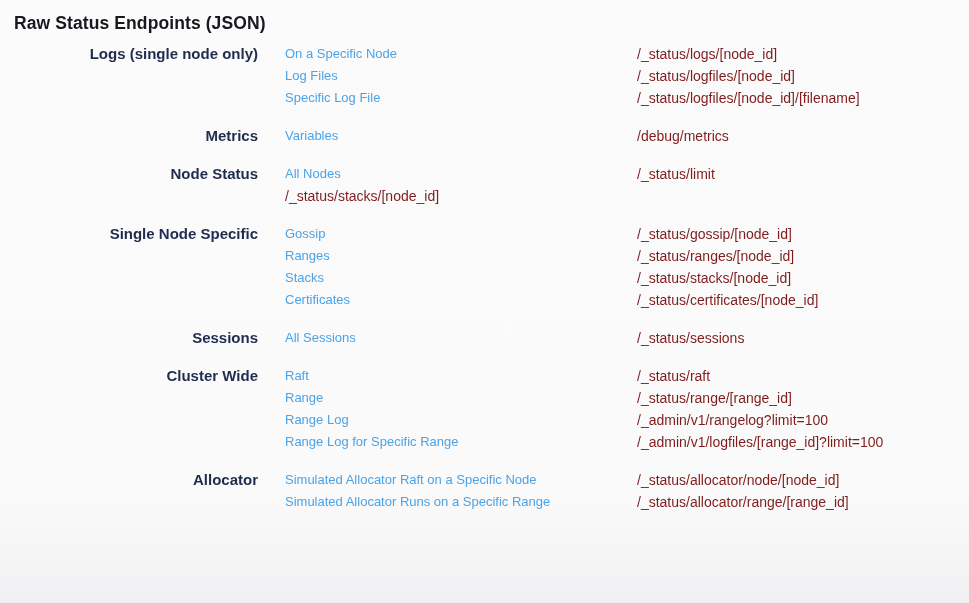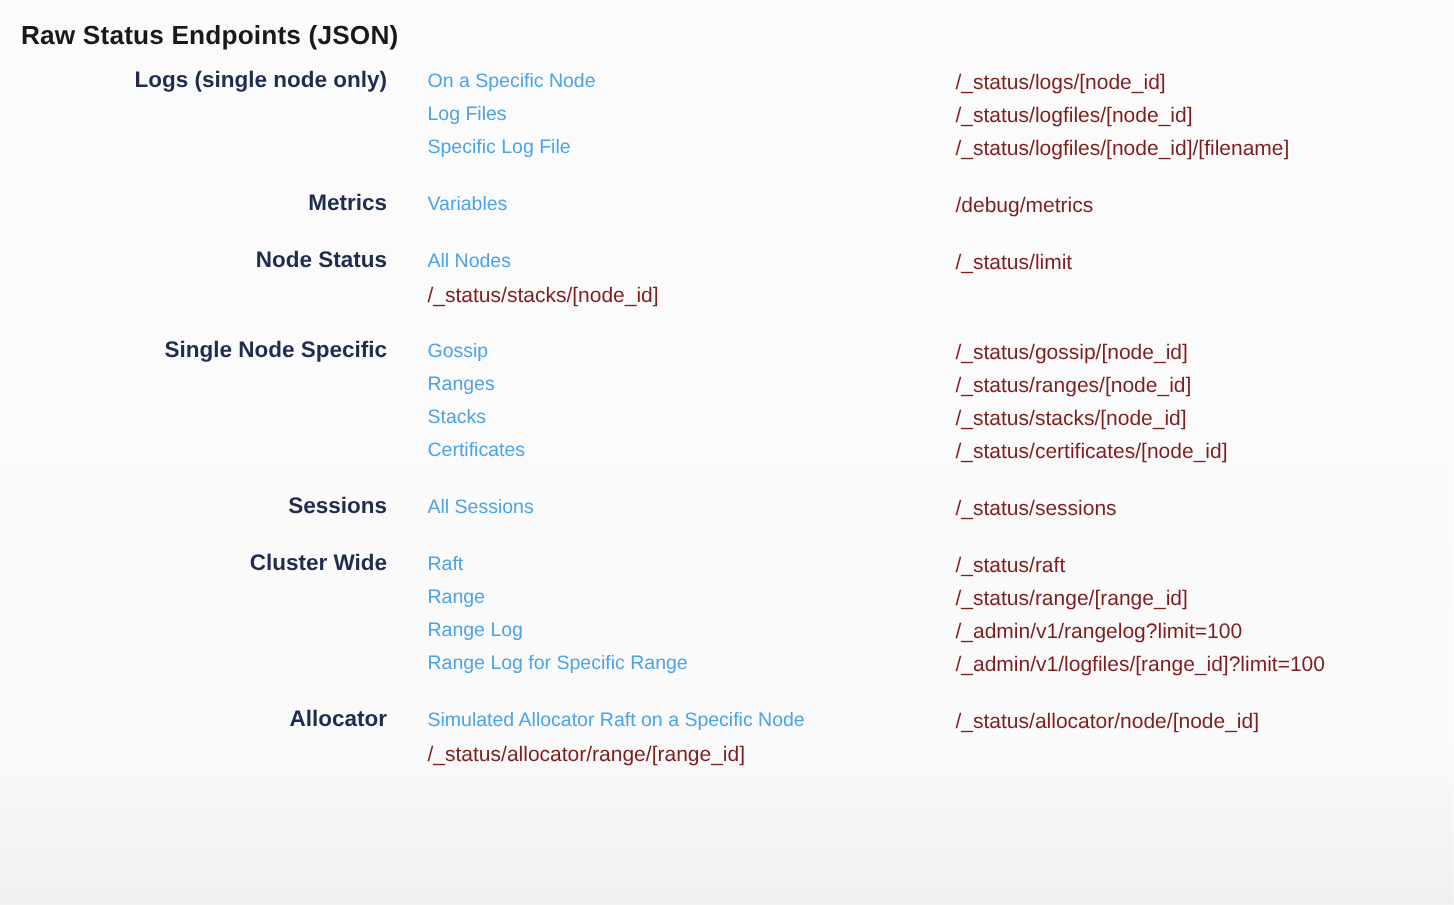--- a/index.html
+++ b/index.html
@@ -177,18 +177,19 @@
 
   <div class="section">
     <div class="category-col">Allocator</div>
     <div class="rows-col">
   <div class="endpoint-row">
     <a class="endpoint-link" href="#">Simulated Allocator Raft on a Specific Node</a>
     <span class="endpoint-path">/_status/allocator/node/[node_id]</span>
   </div>
 
   <div class="endpoint-row">
+    <a class="endpoint-link" href="#">Simulated Allocator Runs on a Specific Range</a>
     <span class="endpoint-path">/_status/allocator/range/[range_id]</span>
   </div>
 </div>
   </div>
 </div>
 </div>
 
 </body></html>

